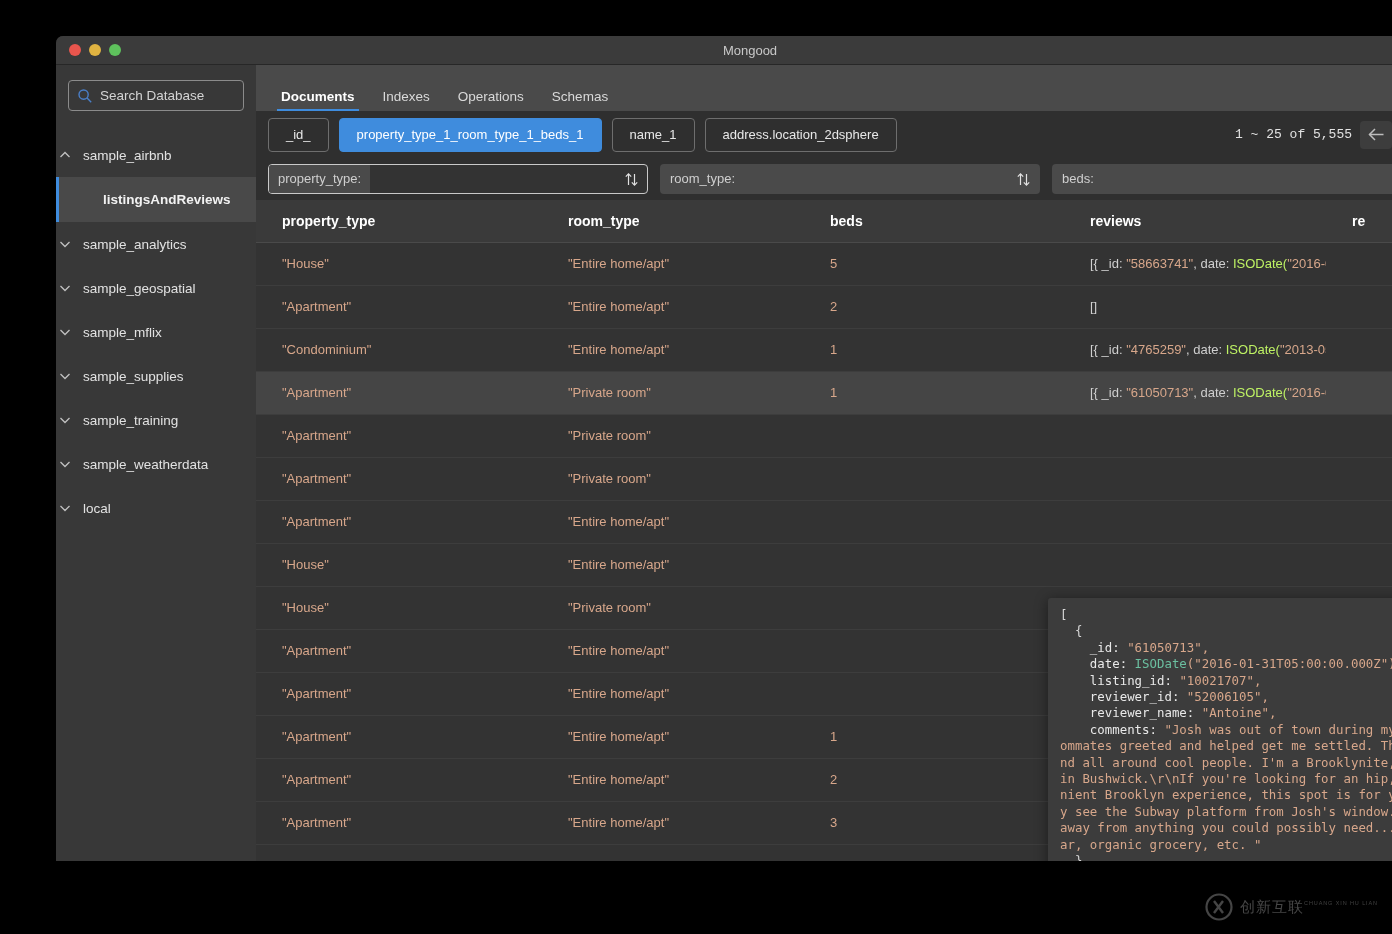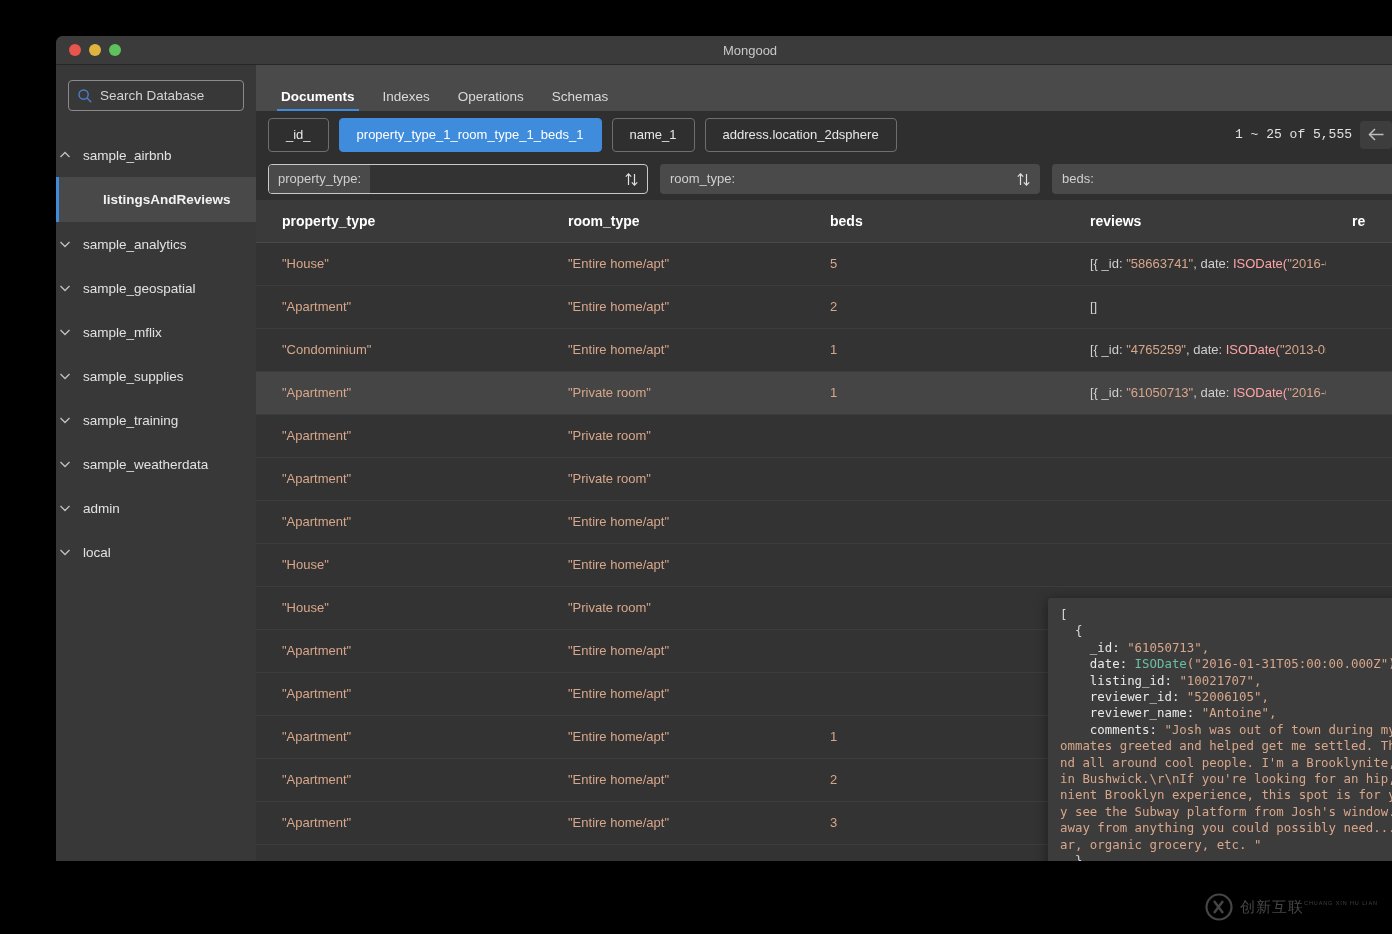--- a/index.html
+++ b/index.html
@@ -271,21 +271,21 @@
     font-size: 13px;
     padding: 0 0 0 26px;
     height: 43px;
     border-bottom: 1px solid #3d3d3d;
     white-space: nowrap;
     overflow: hidden;
     color: #d8a78b;
   }
   tr.row.hl td { background: #454545; }
   td.num { color: #c8c8c8; }
-  .isodate { color: #fca5a5; }
+  .isodate { color: #bef264; }
   .punct { color: #cfcfcf; }
   .str { color: #d8a78b; }
 
   .col-prop { width: 286px; }
   .col-room { width: 262px; }
   .col-beds { width: 260px; }
   .col-rev  { width: 262px; }
   .col-rev2 { width: 240px; }
 
   
@@ -391,26 +391,20 @@
             <svg class="chev" viewBox="0 0 14 14">
               <polyline points="2.5,5 7,9.5 11.5,5" fill="none" stroke="#d8d8d8" stroke-width="1.3"></polyline>
             </svg>
             <span>sample_training</span>
           </div>
           <div class="db-item">
             <svg class="chev" viewBox="0 0 14 14">
               <polyline points="2.5,5 7,9.5 11.5,5" fill="none" stroke="#d8d8d8" stroke-width="1.3"></polyline>
             </svg>
             <span>sample_weatherdata</span>
-          </div>
-          <div class="db-item">
-            <svg class="chev" viewBox="0 0 14 14">
-              <polyline points="2.5,5 7,9.5 11.5,5" fill="none" stroke="#d8d8d8" stroke-width="1.3"></polyline>
-            </svg>
-            <span>admin</span>
           </div>
           <div class="db-item">
             <svg class="chev" viewBox="0 0 14 14">
               <polyline points="2.5,5 7,9.5 11.5,5" fill="none" stroke="#d8d8d8" stroke-width="1.3"></polyline>
             </svg>
             <span>local</span>
           </div>
         </div>
       </div>
 

